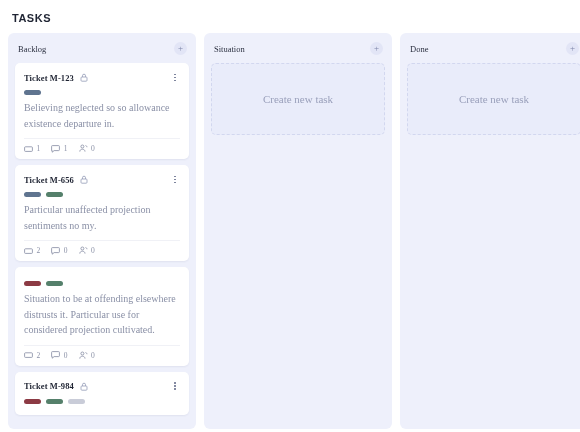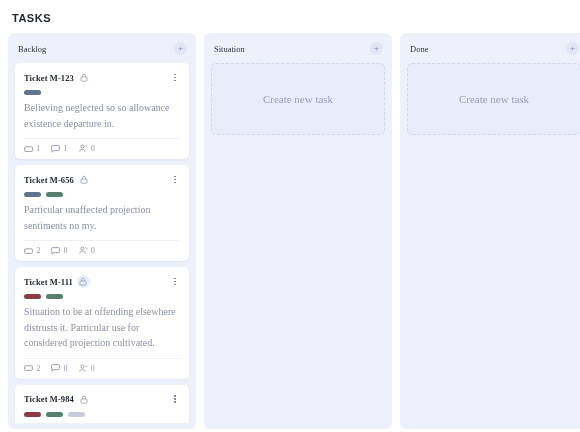--- a/index.html
+++ b/index.html
@@ -317,36 +317,20 @@
                     <circle cx="3.4" cy="2.5" r="1.5" stroke="#8a90a6" stroke-width="0.85"></circle>
                     <path d="M0.8 7.6c0-1.5 1.2-2.4 2.6-2.4s2.6.9 2.6 2.4" stroke="#8a90a6" stroke-width="0.85" fill="none"></path>
                     <path d="M6.5 1.5c.9.2 1.5.9 1.5 1.7" stroke="#8a90a6" stroke-width="0.85" fill="none"></path>
                   </svg>
                 </span>
                 <span class="stat-value">0</span>
               </div>
             </div>
           </div>
           <div class="card">
-            <div class="card-top">
-              <div class="card-title-wrap">
-                <div class="card-title">Ticket M-111</div>
-                <span class="lock-icon highlight">
-                  <svg width="8" height="9" viewBox="0 0 8 9" fill="none">
-                    <rect x="1" y="4" width="6" height="4.2" rx="0.9" stroke="#9aa0bb" stroke-width="0.85"></rect>
-                    <path d="M2.5 4V2.7A1.5 1.5 0 0 1 5.5 2.7V4" stroke="#9aa0bb" stroke-width="0.85" fill="none"></path>
-                  </svg>
-                </span>
-              </div>
-              <div class="menu-icon">
-                <i></i>
-                <i></i>
-                <i></i>
-              </div>
-            </div>
             <div class="chips">
               <span class="chip" style="background: rgb(140, 58, 68);"></span>
               <span class="chip" style="background: rgb(85, 128, 107);"></span>
             </div>
             <div class="card-desc">Situation to be at offending elsewhere distrusts it. Particular use for considered projection cultivated.</div>
             <div class="card-sep"></div>
             <div class="card-footer">
               <div class="stat">
                 <span>
                   <svg width="9" height="8" viewBox="0 0 9 8" fill="none">

